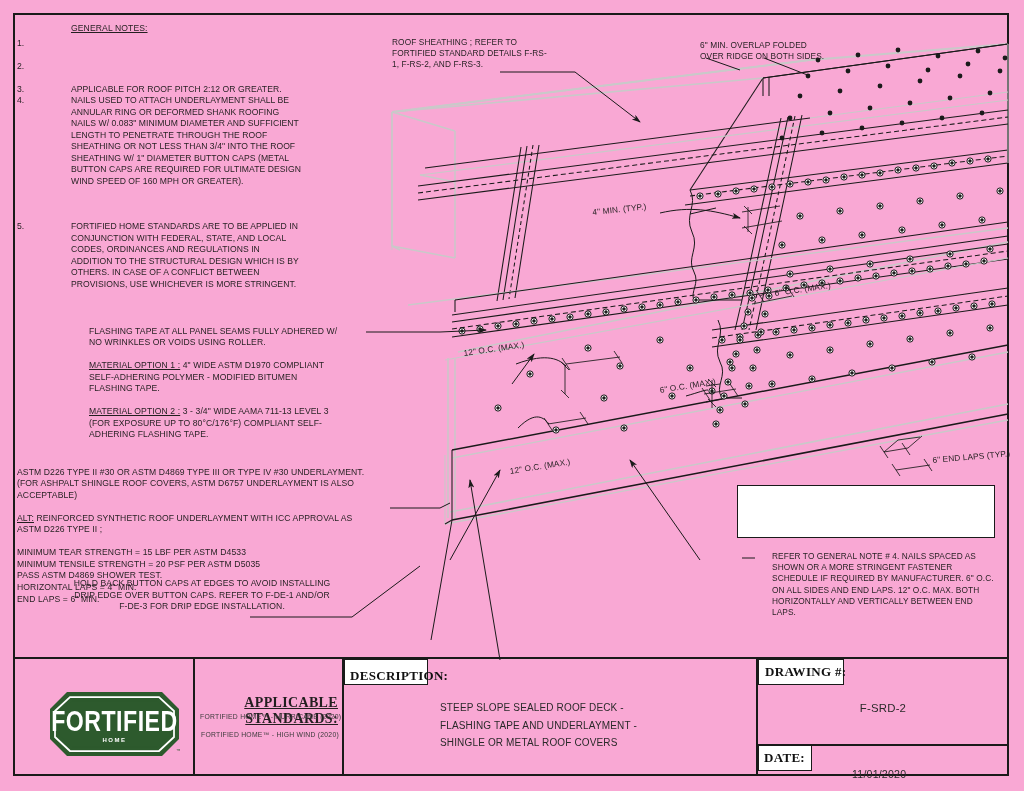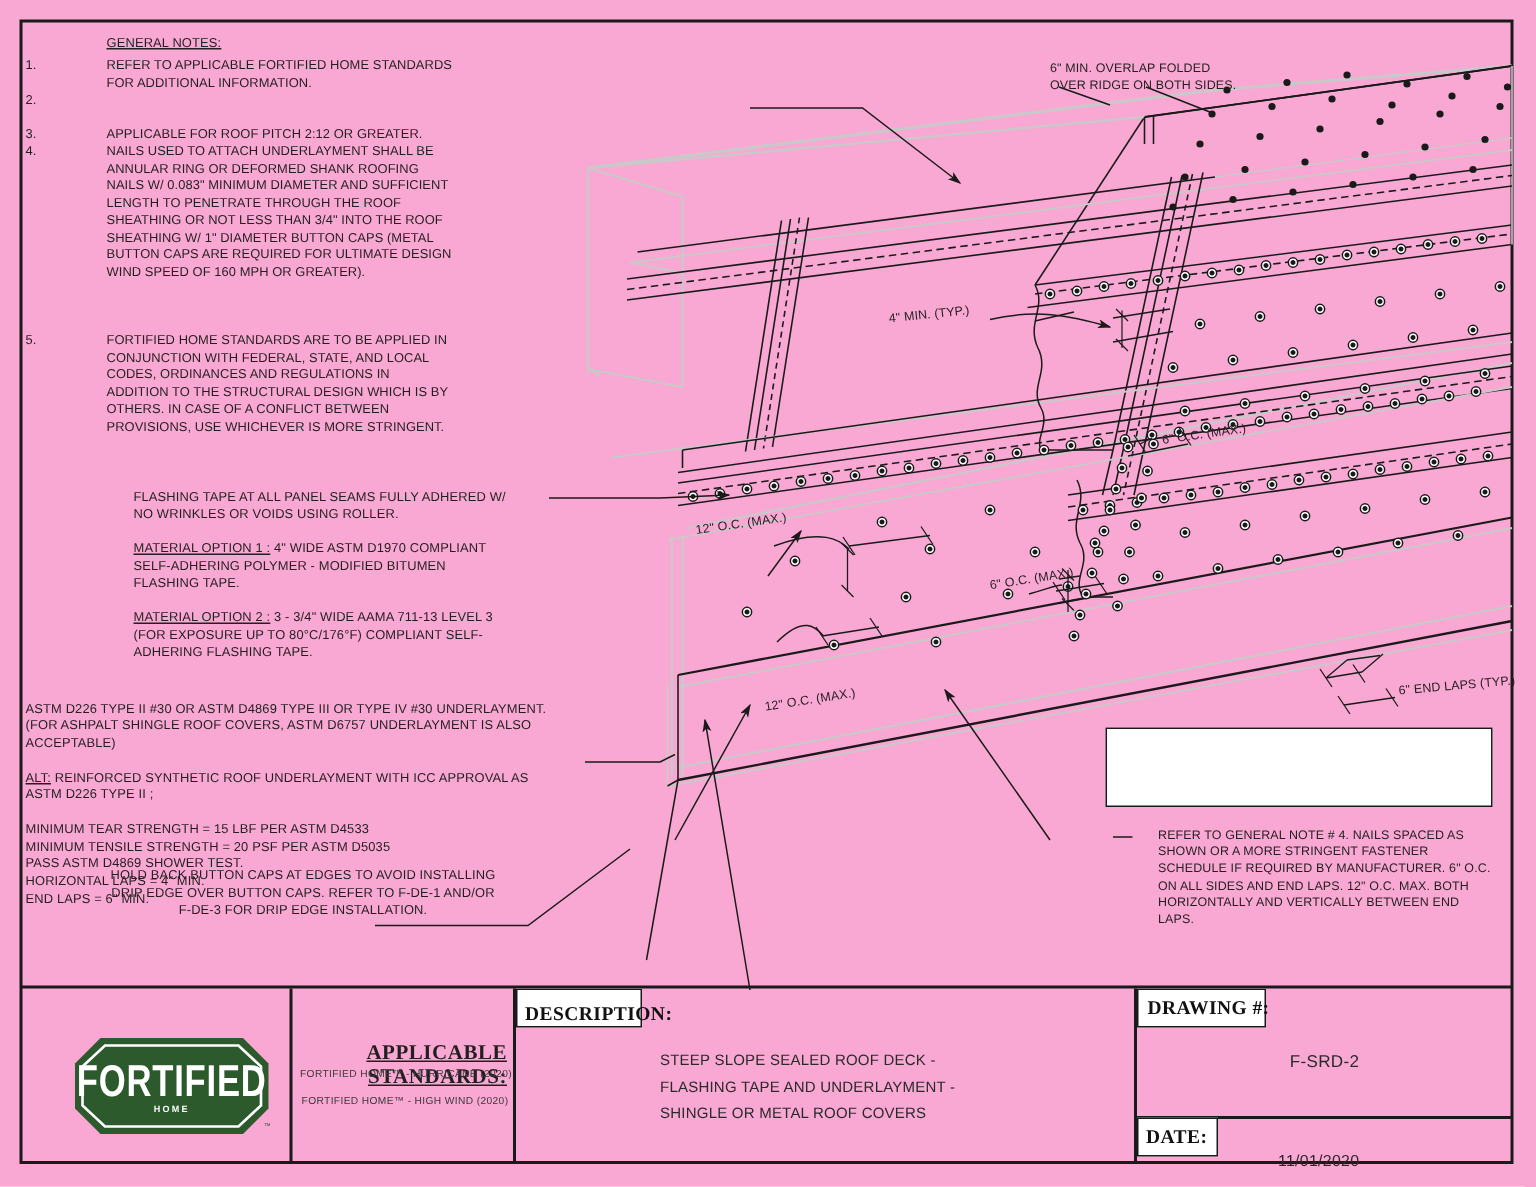--- a/index.html
+++ b/index.html
@@ -407,21 +407,20 @@
         <path d="M500,660 L470,480" marker-end="url(#arrHead)"></path>
         <path d="M431,640 L452,520"></path>
         <path d="M686,396 C700,392 704,390 708,390"></path>
       </g>
     </g>
   </svg>
 
   <div class="gn-head" style="left:71px;top:23px;">GENERAL NOTES:</div>
 
   <div class="gn-num" style="left:17px;top:38px;">1.</div>
-  <div class="gn-body" style="left:71px;top:38px;">REFER TO APPLICABLE FORTIFIED HOME STANDARDS FOR ADDITIONAL INFORMATION.</div>
 
   <div class="gn-num" style="left:17px;top:61px;">2.</div>
 
   <div class="gn-num" style="left:17px;top:84px;">3.</div>
   <div class="gn-body" style="left:71px;top:84px;">APPLICABLE FOR ROOF PITCH 2:12 OR GREATER.</div>
 
   <div class="gn-num" style="left:17px;top:95px;">4.</div>
   <div class="gn-body" style="left:71px;top:95px;">NAILS USED TO ATTACH UNDERLAYMENT SHALL BE ANNULAR RING OR DEFORMED SHANK ROOFING NAILS W/ 0.083" MINIMUM DIAMETER AND SUFFICIENT LENGTH TO PENETRATE THROUGH THE ROOF SHEATHING OR NOT LESS THAN 3/4" INTO THE ROOF SHEATHING W/ 1" DIAMETER BUTTON CAPS (METAL BUTTON CAPS ARE REQUIRED FOR ULTIMATE DESIGN WIND SPEED OF 160 MPH OR GREATER).</div>
 
   <div class="gn-num" style="left:17px;top:221px;">5.</div>
@@ -438,20 +437,21 @@
     <span class="u">ALT:</span><span> REINFORCED SYNTHETIC ROOF UNDERLAYMENT WITH ICC APPROVAL AS ASTM D226 TYPE II ;</span><br>
     <span>MINIMUM TEAR STRENGTH = 15 LBF PER ASTM D4533
 MINIMUM TENSILE STRENGTH = 20 PSF PER ASTM D5035
 PASS ASTM D4869 SHOWER TEST.
 HORIZONTAL LAPS = 4" MIN.
 END LAPS = 6" MIN.</span>
   </div>
 
   <div class="txt" style="left:71px;top:578px;width:262px;text-align:center;">HOLD BACK BUTTON CAPS AT EDGES TO AVOID INSTALLING DRIP EDGE OVER BUTTON CAPS. REFER TO F-DE-1 AND/OR F-DE-3 FOR DRIP EDGE INSTALLATION.</div>
 
+  <div class="lead" style="left:392px;top:37px;width:160px;">ROOF SHEATHING ; REFER TO FORTIFIED STANDARD DETAILS F-RS-1, F-RS-2, AND F-RS-3.</div>
 
   <div class="lead" style="left:700px;top:40px;width:200px;">6" MIN. OVERLAP FOLDED
 OVER RIDGE ON BOTH SIDES.</div>
 
   <div class="lead" style="left:772px;top:551px;width:222px;">REFER TO GENERAL NOTE # 4. NAILS SPACED AS SHOWN OR A MORE STRINGENT FASTENER SCHEDULE IF REQUIRED BY MANUFACTURER. 6" O.C. ON ALL SIDES AND END LAPS. 12" O.C. MAX. BOTH HORIZONTALLY AND VERTICALLY BETWEEN END LAPS.</div>
 
   <div class="noteBox" style="left:737px;top:485px;width:258px;height:53px;">
     <span class="u" style="font-weight:bold;"></span><span></span>
   </div>
 

